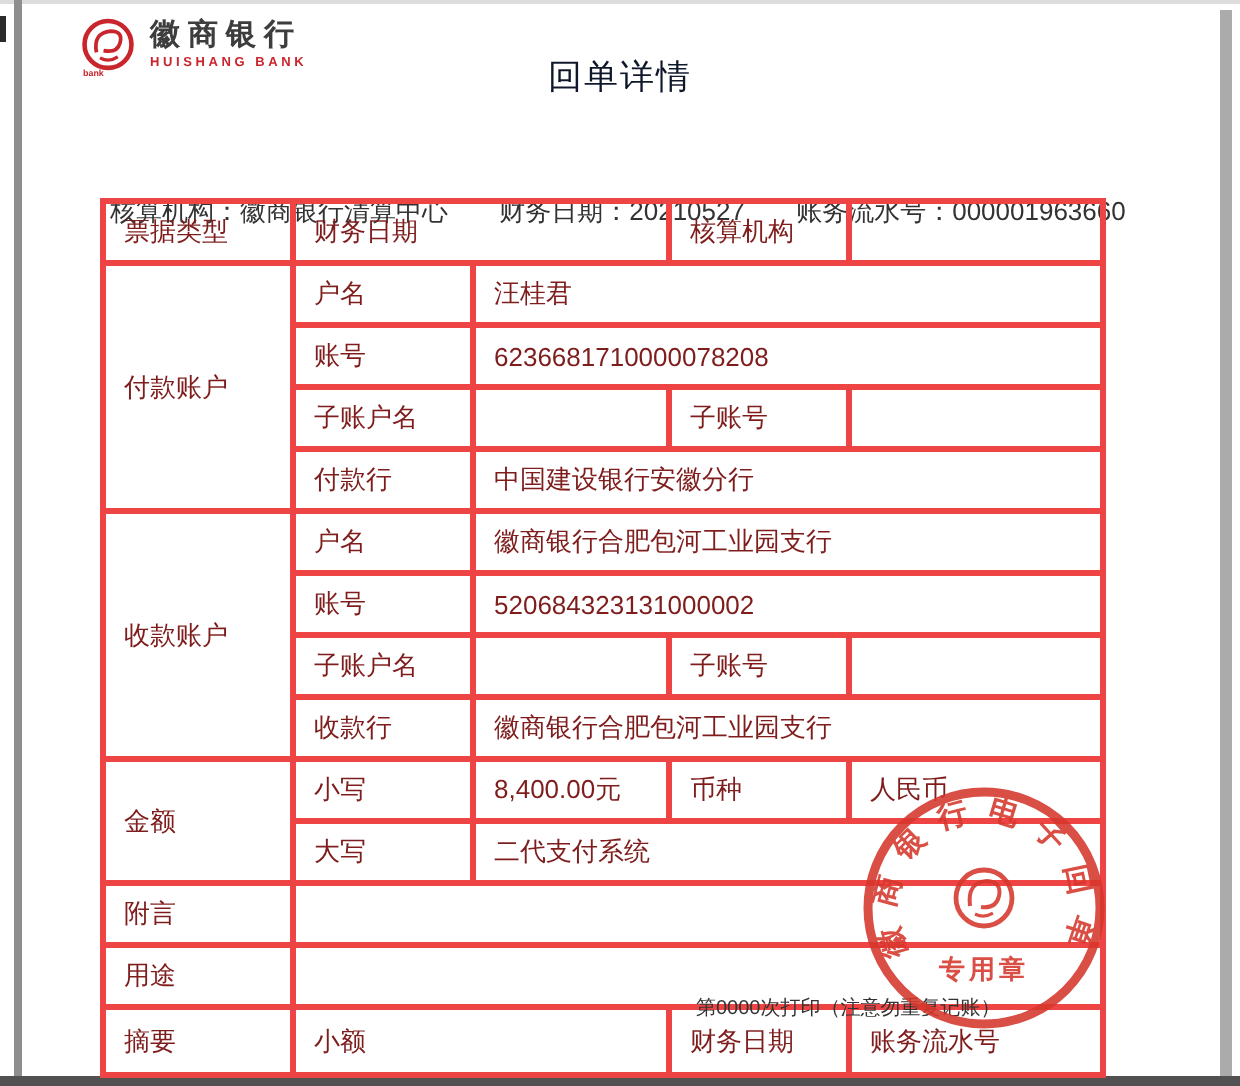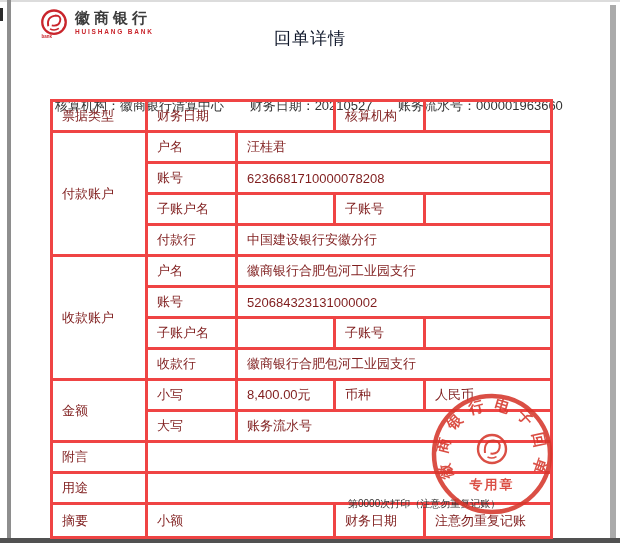--- a/index.html
+++ b/index.html
@@ -123,35 +123,35 @@
   </tr>
   <tr>
     <td rowspan="2" class="section">金额</td>
     <td>小写</td>
     <td>8,400.00元</td>
     <td>币种</td>
     <td>人民币</td>
   </tr>
   <tr>
     <td>大写</td>
-    <td colspan="3">账务流水号</td>
+    <td colspan="3">二代支付系统</td>
   </tr>
   <tr>
     <td>附言</td>
     <td colspan="4"></td>
   </tr>
   <tr>
     <td>用途</td>
     <td colspan="4"></td>
   </tr>
   <tr class="last">
     <td>摘要</td>
     <td colspan="2">小额</td>
     <td>财务日期</td>
-    <td>注意勿重复记账</td>
+    <td>账务流水号</td>
   </tr>
 </tbody>
   </table>
 
 <svg class="seal" viewBox="0 0 136 136">
   <defs>
     <path id="sealArc" d="M 31.96 93.24 A 44 44 0 1 1 104.04 93.24" fill="none"></path>
   </defs>
   <circle cx="68" cy="68" r="58" fill="none" stroke="#d6372c" stroke-width="4.5"></circle>
   <text class="seal-arc"><textPath href="#sealArc" startOffset="3">徽商银行电子回单</textPath></text>

